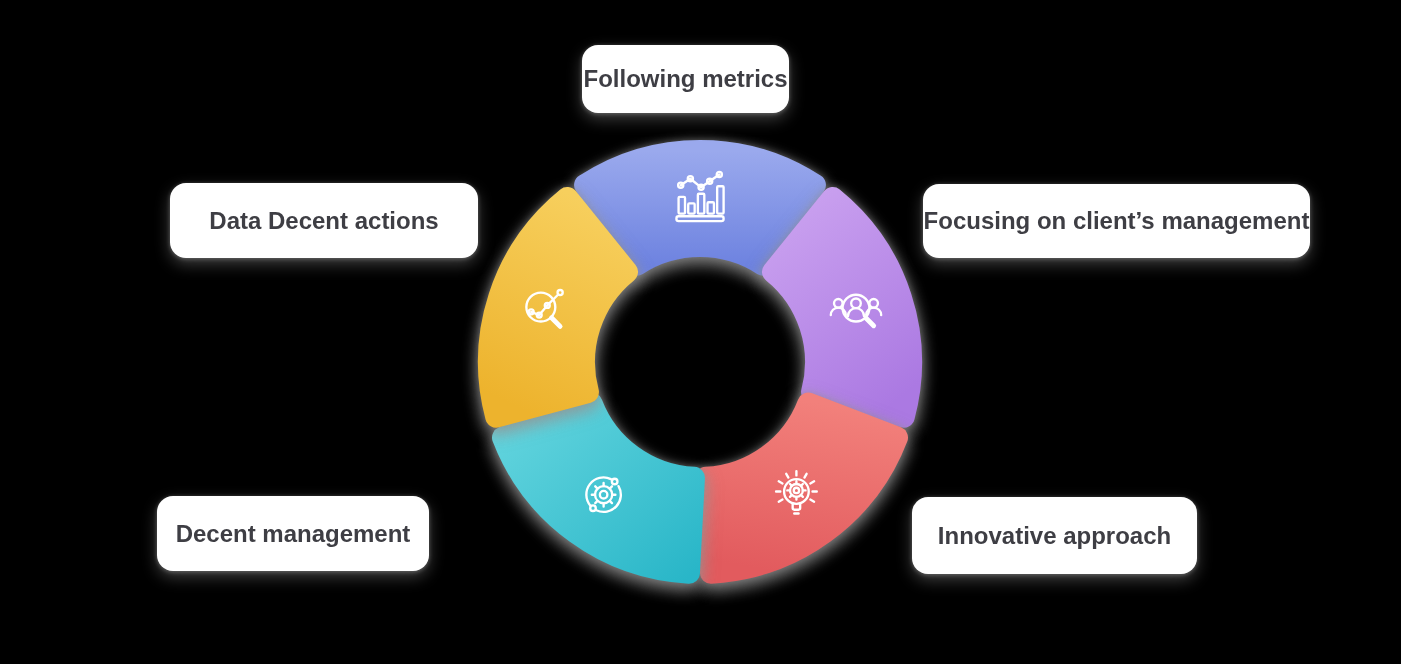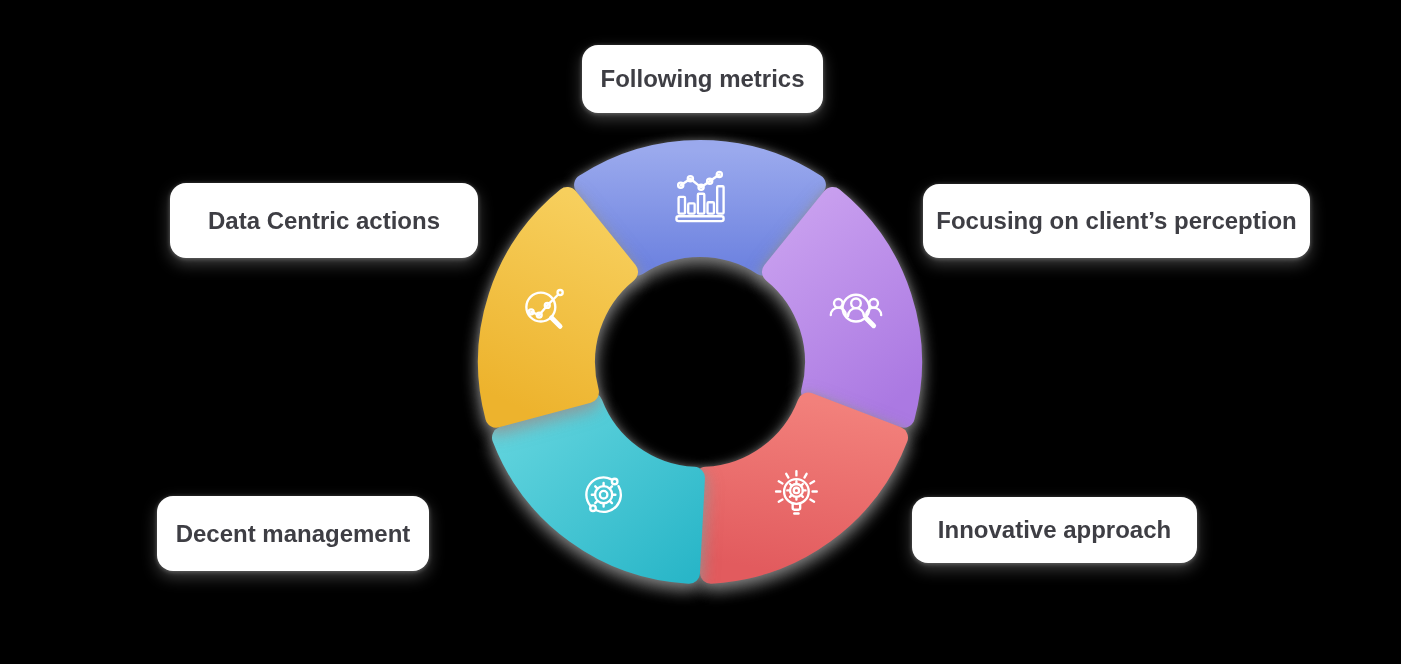--- a/index.html
+++ b/index.html
@@ -2,25 +2,25 @@
 <html><head>
 <meta charset="utf-8">
 <style>
   html,body{margin:0;padding:0;background:#000;}
   .stage{position:relative;width:1401px;height:664px;background:#000;overflow:hidden;
          font-family:"Liberation Sans","DejaVu Sans",sans-serif;}
   .label-card{position:absolute;background:#ffffff;border-radius:16px;
       display:flex;align-items:center;justify-content:center;
       color:#3E3E44;font-size:24px;font-weight:600;white-space:nowrap;
       box-shadow:0 6px 16px rgba(140,140,140,0.45), 0 1px 4px rgba(150,150,150,0.55);}
-  .label-top{left:582px;top:45px;width:241px;height:68px;text-align:center;}
+  .label-top{left:582px;top:45px;width:207px;height:68px;text-align:center;}
   .label-left{left:170px;top:183px;width:308px;height:75px;}
   .label-right{left:923px;top:184px;width:387px;height:74px;}
   .label-bottom-left{left:157px;top:496px;width:272px;height:75px;}
-  .label-bottom-right{left:912px;top:497px;width:285px;height:66px;}
+  .label-bottom-right{left:912px;top:497px;width:285px;height:77px;}
   #wheel-svg{position:absolute;left:0;top:0;}
   .seg{filter:drop-shadow(0 6px 8px rgba(150,150,150,0.75)) drop-shadow(0 0 3px rgba(140,140,140,0.5));}
   .icon-stroke{stroke:#fff;fill:none;stroke-width:2.2;stroke-linecap:round;stroke-linejoin:round;}
 </style>
 </head>
 <body>
 
 <div class="stage">
 
   <svg id="wheel-svg" width="1401" height="664" viewBox="0 0 1401 664">
@@ -105,25 +105,25 @@
           <circle cx="43" cy="10.5" r="2.4"></circle>
           <path d="M35,34 L43,42" stroke-width="4.5"></path>
         </g>
       </g>
   </svg>
 
   <div class="label-card label-top">
     <span>Following metrics</span>
   </div>
   <div class="label-card label-right">
-    <span>Focusing on client’s perception</span>
+    <span>Focusing on client’s management</span>
   </div>
   <div class="label-card label-bottom-right">
     <span>Innovative approach</span>
   </div>
   <div class="label-card label-bottom-left">
     <span>Decent management</span>
   </div>
   <div class="label-card label-left">
-    <span>Data Centric actions</span>
+    <span>Data Decent actions</span>
   </div>
 
 </div>
 
 </body></html>

